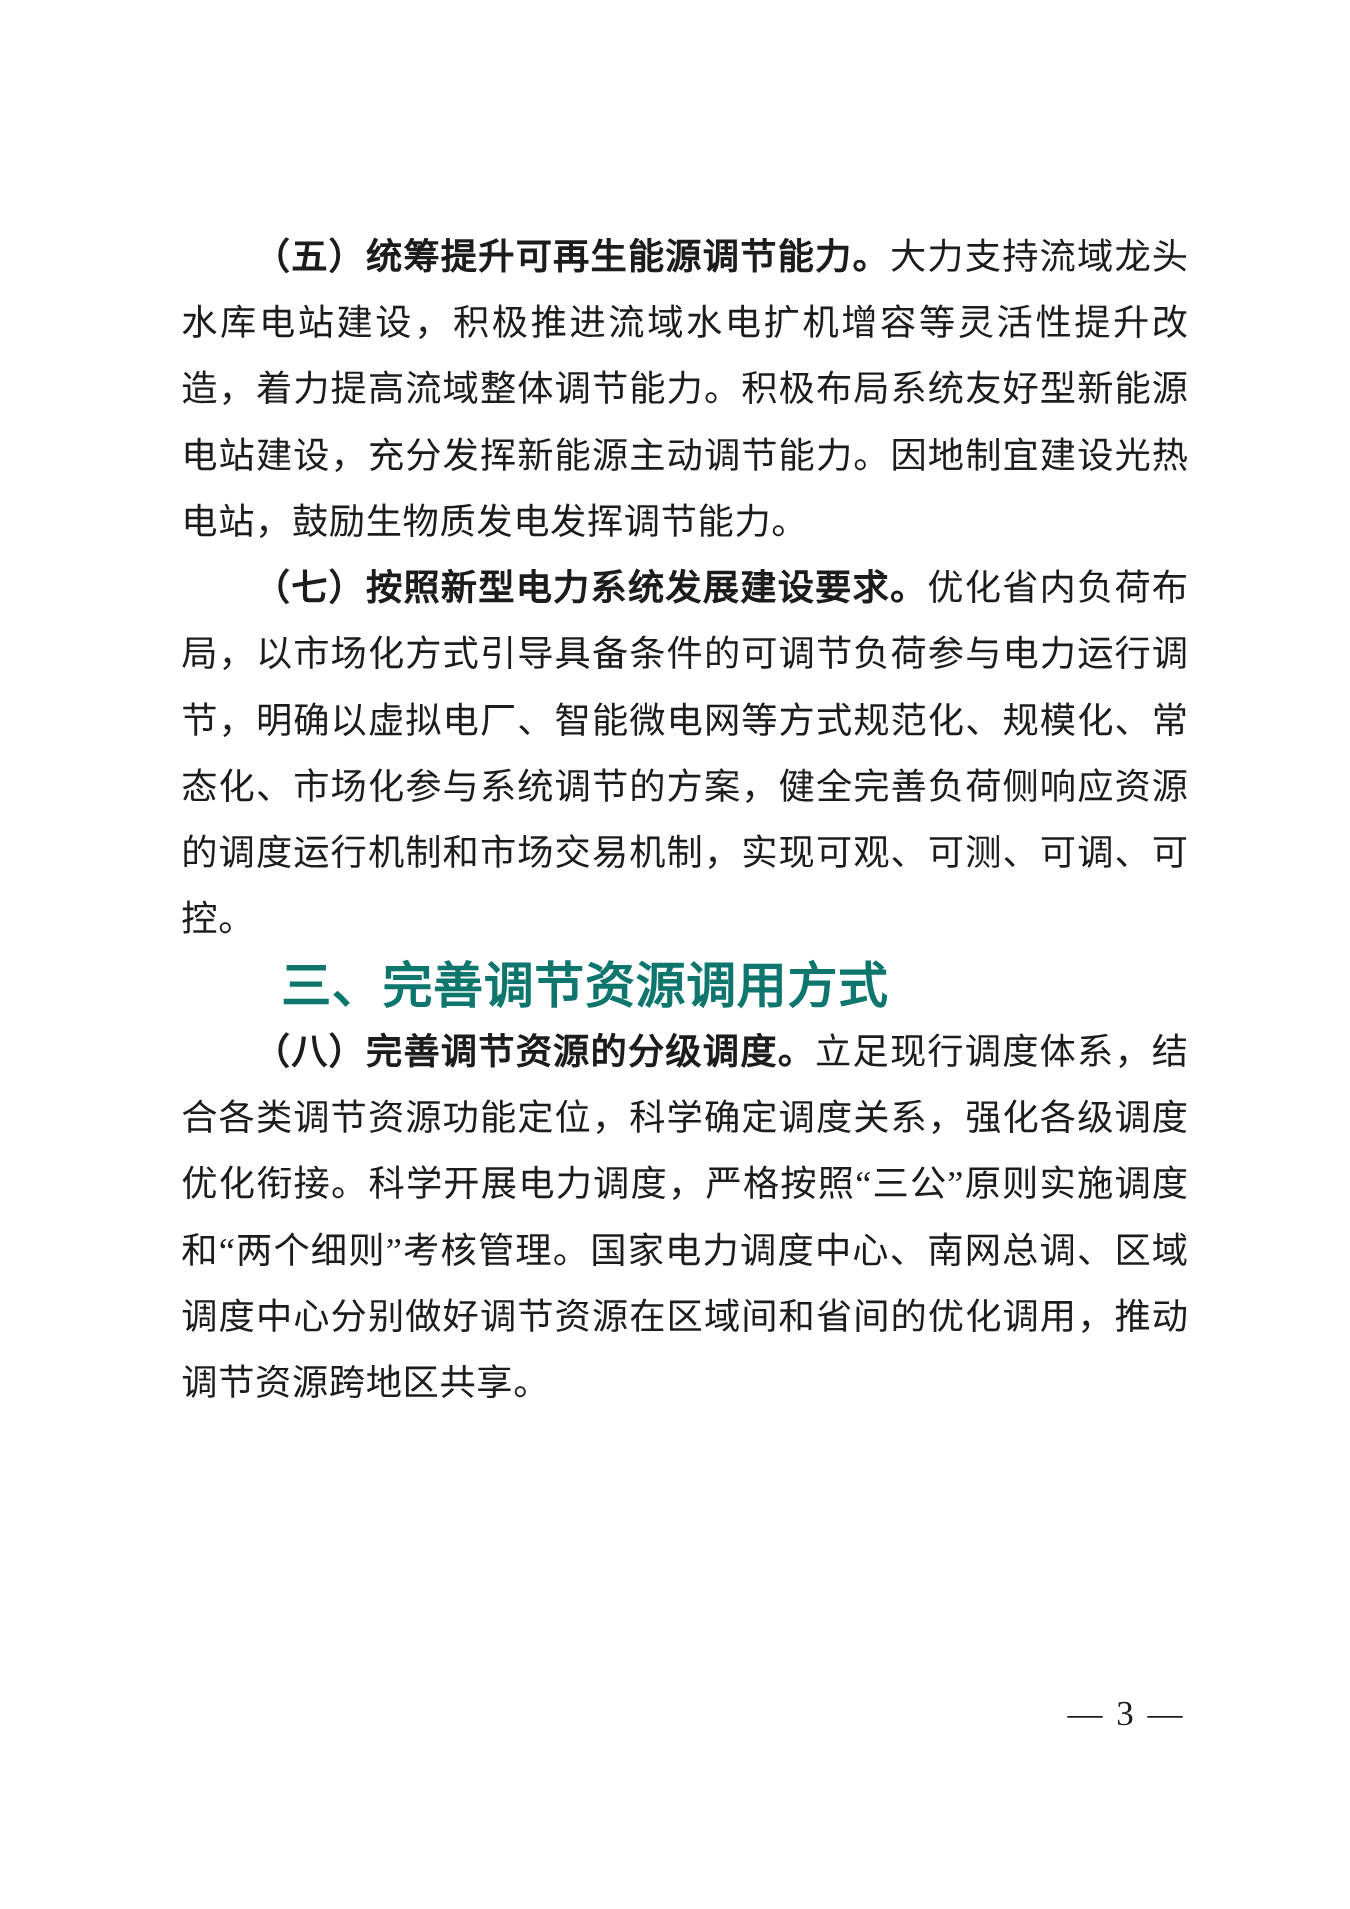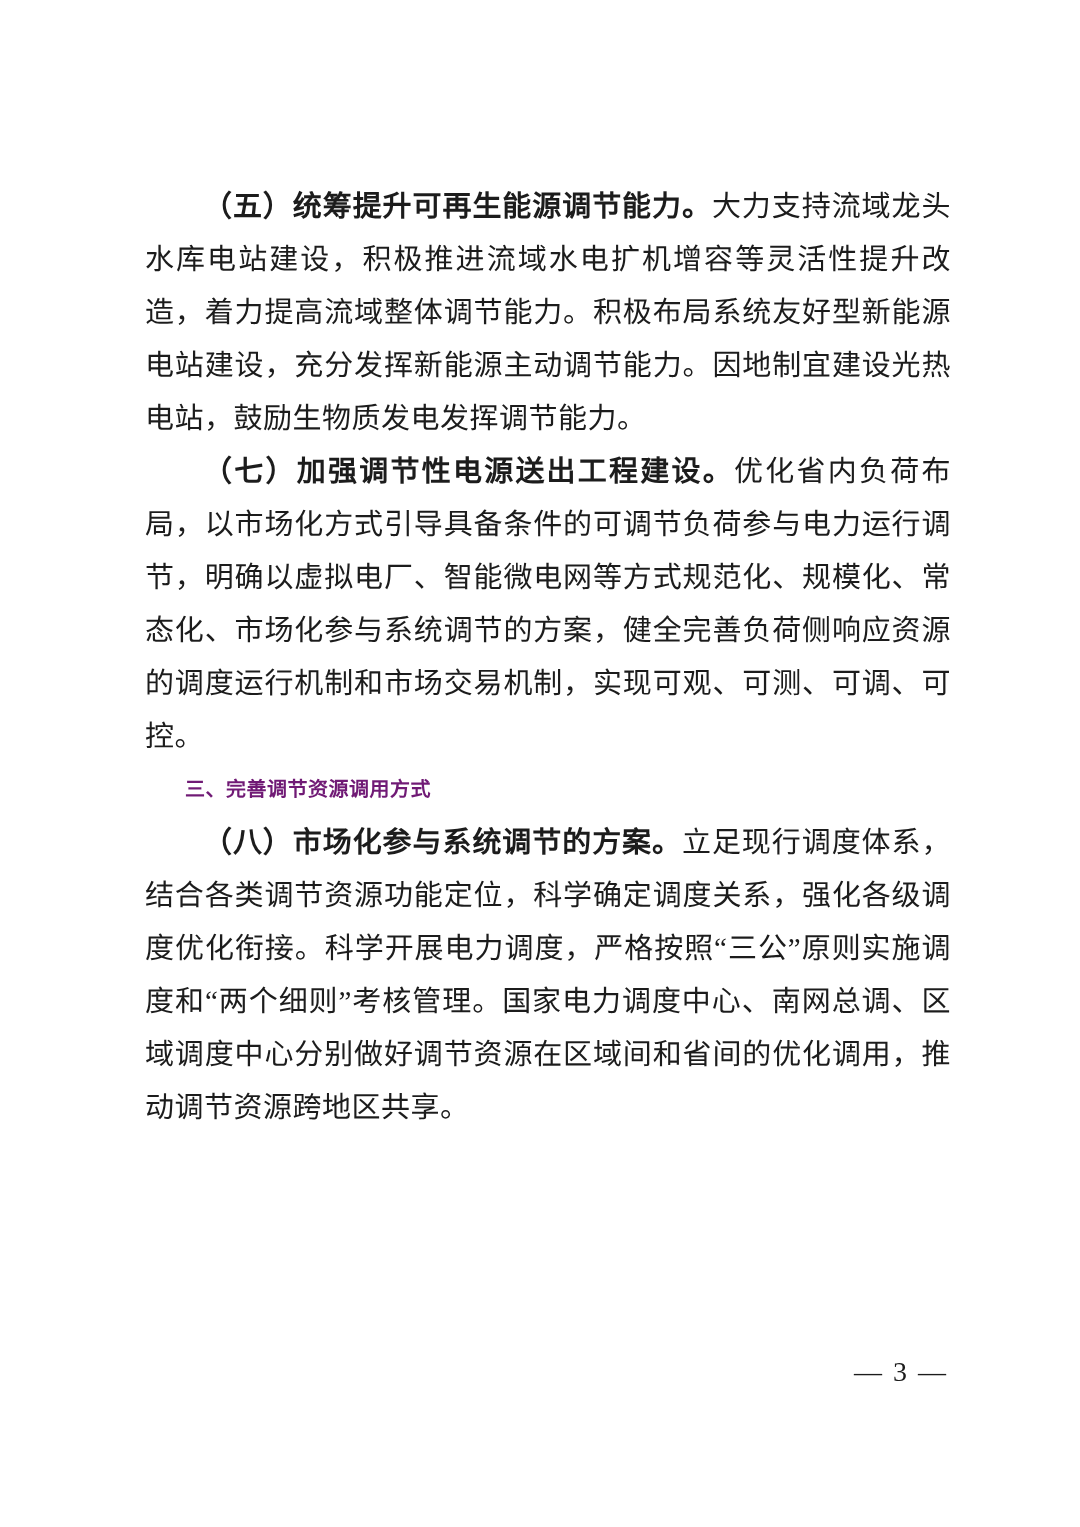--- a/index.html
+++ b/index.html
@@ -30,25 +30,25 @@
     text-justify: inter-ideograph;
     word-break: break-all;
     text-indent: 2em;
     letter-spacing: 0.5px;
   }
   .lead {
     font-weight: bold;
   }
   .section-heading {
     margin: 0;
-    font-size: 20px;
+    font-size: 40px;
     line-height: 53px;
     font-weight: bold;
     font-family: "Liberation Sans", "DejaVu Sans", sans-serif;
-    color: #701a75;
+    color: #0f766e;
     text-indent: 2em;
     letter-spacing: 0.5px;
   }
   .page-number {
     position: absolute;
     right: 132px;
     top: 1352px;
     font-size: 28px;
     line-height: 40px;
     color: #1c1c1c;
@@ -57,22 +57,22 @@
 </style>
 </head>
 <body>
 
 <div class="sheet">
   <div class="content">
 
     <p class="body-para"><span class="lead">（五）统筹提升可再生能源调节能力。</span><span>大力支持流域龙头水库电站建设，积极推进流域水电扩机增容等灵活性提升改造，着力提高流域整体调节能力。积极布局系统友好型新能源电站建设，充分发挥新能源主动调节能力。因地制宜建设光热电站，鼓励生物质发电发挥调节能力。</span></p>
 
 
-    <p class="body-para"><span class="lead">（七）加强调节性电源送出工程建设。</span><span>优化省内负荷布局，以市场化方式引导具备条件的可调节负荷参与电力运行调节，明确以虚拟电厂、智能微电网等方式规范化、规模化、常态化、市场化参与系统调节的方案，健全完善负荷侧响应资源的调度运行机制和市场交易机制，实现可观、可测、可调、可控。</span></p>
+    <p class="body-para"><span class="lead">（七）按照新型电力系统发展建设要求。</span><span>优化省内负荷布局，以市场化方式引导具备条件的可调节负荷参与电力运行调节，明确以虚拟电厂、智能微电网等方式规范化、规模化、常态化、市场化参与系统调节的方案，健全完善负荷侧响应资源的调度运行机制和市场交易机制，实现可观、可测、可调、可控。</span></p>
 
     <h2 class="section-heading">三、完善调节资源调用方式</h2>
 
-    <p class="body-para"><span class="lead">（八）市场化参与系统调节的方案。</span><span>立足现行调度体系，结合各类调节资源功能定位，科学确定调度关系，强化各级调度优化衔接。科学开展电力调度，严格按照“三公”原则实施调度和“两个细则”考核管理。国家电力调度中心、南网总调、区域调度中心分别做好调节资源在区域间和省间的优化调用，推动调节资源跨地区共享。</span></p>
+    <p class="body-para"><span class="lead">（八）完善调节资源的分级调度。</span><span>立足现行调度体系，结合各类调节资源功能定位，科学确定调度关系，强化各级调度优化衔接。科学开展电力调度，严格按照“三公”原则实施调度和“两个细则”考核管理。国家电力调度中心、南网总调、区域调度中心分别做好调节资源在区域间和省间的优化调用，推动调节资源跨地区共享。</span></p>
 
   </div>
 
   <div class="page-number">— 3 —</div>
 </div>
 
 </body></html>

